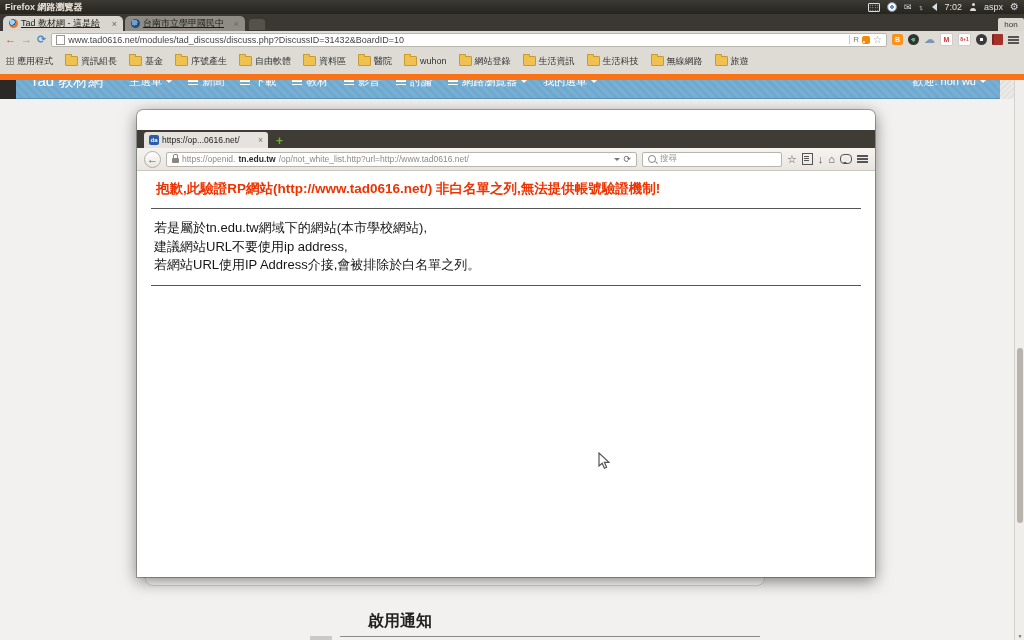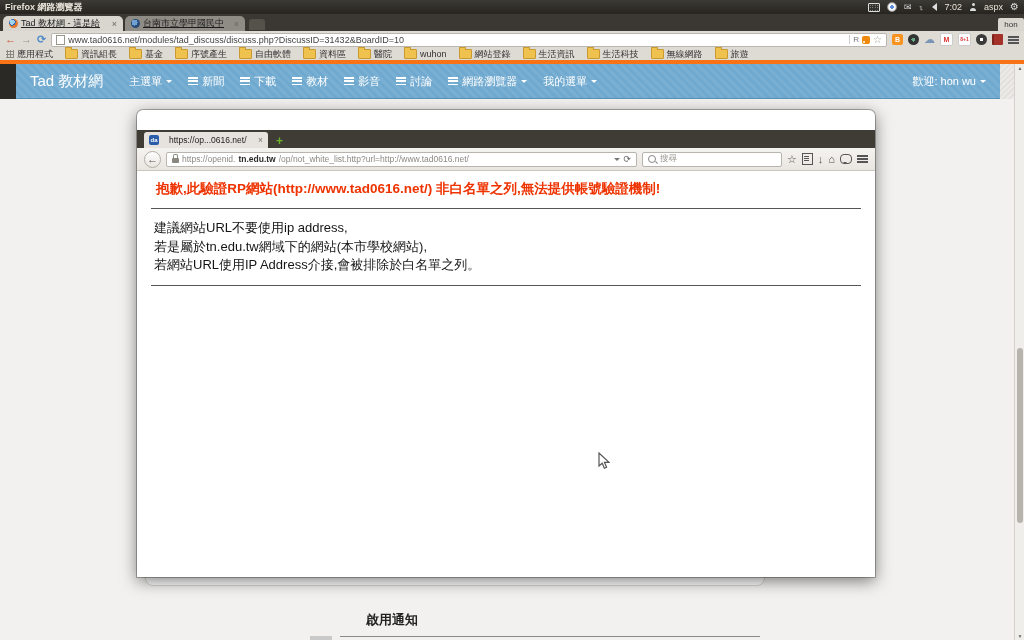--- a/index.html
+++ b/index.html
@@ -57,21 +57,21 @@
   .ext-b{background:#f7931e;color:#fff;}
   .ext-globe{background:radial-gradient(circle,#6a8 0 2px,#333 2px 6px);border-radius:50%;}
   .ext-cloud{color:#7a95b5;font-size:11px;}
   .ext-m{background:#fff;border:1px solid #ccc;color:#d33;}
   .ext-plus{background:#fff;border:1px solid #ccc;color:#d33;font-size:5px;}
   .ext-wheel{background:radial-gradient(circle,#fff 0 1.5px,#3a3a3a 1.5px 6px);border-radius:50%;}
   .ext-book{background:#a5322a;width:9px;height:11px;border-left:2px solid #7d241e;border-radius:1px;}
   .hamb{width:11px;height:2px;background:#555;box-shadow:0 3px 0 #555,0 6px 0 #555;margin-top:-6px;}
 
   
-  #bmbar{top:48px;left:0;width:1024px;height:16px;background:#dedbd5;border-bottom:4px solid #f97316;
+  #bmbar{top:48px;left:0;width:1024px;height:32px;background:#dedbd5;border-bottom:6px solid #f97316;
       display:flex;align-items:center;gap:12px;padding:0 6px;font-size:9px;color:#333;box-sizing:border-box;z-index:18;}
   .bm-item{display:flex;align-items:center;gap:3px;}
   .grid-ic{width:8px;height:8px;background-image:radial-gradient(#8a8781 1px,transparent 1.1px);background-size:3px 3px;}
   .folder-ic{width:11px;height:8px;background:#efc14f;border:1px solid #c99b2e;border-radius:1px;position:relative;}
   .folder-ic::before{content:"";position:absolute;top:-3px;left:-1px;width:5px;height:2px;background:#efc14f;
       border:1px solid #c99b2e;border-bottom:none;border-radius:1px 1px 0 0;}
 
   
   #siteheader{top:64px;left:16px;width:984px;height:35px;color:#fff;display:flex;align-items:center;
       gap:16px;padding:0 14px;box-sizing:border-box;z-index:10;
@@ -97,42 +97,42 @@
   .avatar-ph::after{content:"";position:absolute;bottom:-18px;left:11px;width:53px;height:44px;border-radius:50%;background:#fff;}
   .avatar-photo{background:linear-gradient(160deg,#1d1a14 0%,#33270e 26%,#8a6d2a 40%,#d9ae4e 55%,#e6c05e 72%,#c49a38 100%);position:relative;}
   .avatar-photo::before{content:"";position:absolute;top:42px;left:4px;width:66px;height:11px;background:rgba(22,16,5,.85);border-radius:5px;}
   .avatar-photo::after{content:"";position:absolute;top:0;left:14px;width:48px;height:26px;background:#171410;border-radius:0 0 45% 55%;}
   .post-date{font-size:8px;color:#333;}
   .post-author{font-size:11px;color:#4277a5;}
   .post-snippet{font-size:8px;color:#222;}
 
   
   #panel-sliver{top:562px;left:145px;width:618px;height:22px;background:#fff;border:1px solid #d8d5d0;border-radius:8px;z-index:2;}
-  #bottom-heading{top:611px;left:16px;width:752px;text-align:center;font-weight:bold;font-size:13px;color:#222;z-index:3;}
+  #bottom-heading{top:611px;left:24px;width:752px;text-align:center;font-weight:bold;font-size:16px;color:#222;z-index:3;}
   #table-edge{top:636px;left:340px;width:420px;border-top:1px solid #8a8a8a;z-index:3;}
   #table-cell{top:636px;left:310px;width:22px;height:4px;background:#c9c9c9;z-index:3;}
 
   
   #scrollbar{top:64px;left:1014px;width:10px;height:576px;background:#f0eeeb;border-left:1px solid #d5d2cd;box-sizing:border-box;z-index:12;}
   .sb-arrow{position:absolute;left:0;width:10px;text-align:center;font-size:5px;color:#6b6862;}
   #sb-up{top:1px;}
   #sb-down{bottom:1px;}
   #sb-thumb{position:absolute;top:284px;left:1.5px;width:6px;height:175px;background:#b7b4ae;border-radius:3px;}
 
   
   #popup{top:110px;left:137px;width:738px;height:467px;z-index:50;border-radius:6px 6px 0 0;
       box-shadow:0 4px 16px rgba(0,0,0,.5),0 0 0 1px rgba(0,0,0,.28);background:#fff;}
   #p-titlebar{position:absolute;top:0;left:0;width:100%;height:20px;border-radius:6px 6px 0 0;
       background:linear-gradient(#47443c,#383530);display:flex;align-items:center;padding:0 7px;gap:11px;box-sizing:border-box;margin-top:33px;}
   .wbtn{width:10px;height:10px;border-radius:50%;box-sizing:border-box;}
   .wbtn-close{background:radial-gradient(circle at 35% 35%,#f09a6a,#d9603a 60%,#b44a22);border:1px solid #8c3a1a;}
   .wbtn-dim{background:#4a463f;border:1px solid #6b675e;}
   #p-titlebar .ptitle{color:#e2ded4;font-size:10px;font-weight:bold;margin-left:10px;}
   #p-tabstrip{position:absolute;top:20px;left:0;width:100%;height:18px;background:#3f3c36;display:flex;align-items:flex-end;padding-left:7px;box-sizing:border-box;}
-  #p-tab{width:124px;height:16px;background:#e6e3de;border-radius:3px 3px 0 0;display:flex;align-items:center;gap:10px;
+  #p-tab{width:124px;height:16px;background:#e6e3de;border-radius:3px 3px 0 0;display:flex;align-items:center;gap:3px;
       padding:0 5px;font-size:8.5px;color:#222;box-sizing:border-box;}
   .p-fav{width:10px;height:10px;background:#2a5caa;border-radius:2px;color:#fff;font-size:6px;font-weight:bold;
       display:flex;align-items:center;justify-content:center;flex:none;}
   #p-newtab{color:#6cb32a;font-weight:bold;font-size:12px;margin-left:8px;line-height:14px;}
   #p-navbar{position:absolute;top:38px;left:0;width:100%;height:23px;background:linear-gradient(#f5f3f0,#e9e6e1);
       border-bottom:1px solid #c9c5bf;display:flex;align-items:center;padding:0 7px;gap:5px;box-sizing:border-box;}
   #p-back{width:17px;height:17px;border-radius:50%;border:1px solid #b2aea7;background:linear-gradient(#fff,#e8e5e0);
       color:#555;font-size:11px;font-weight:bold;display:flex;align-items:center;justify-content:center;flex:none;box-sizing:border-box;}
   #p-urlfield{flex:1;height:15px;background:#fff;border:1px solid #b9b5ae;border-radius:2px;display:flex;
       align-items:center;gap:3px;padding:0 5px;font-size:8.5px;overflow:hidden;box-sizing:border-box;}
@@ -378,22 +378,22 @@
     <span class="bmlist-ic"></span>
     <span class="p-tool" style="font-weight:bold;">↓</span>
     <span class="p-tool">⌂</span>
     <span class="bubble-ic"></span>
     <span class="hamb2"></span>
   </div>
   <div id="p-content">
     <div id="p-error">抱歉,此驗證RP網站(http://www.tad0616.net/) 非白名單之列,無法提供帳號驗證機制!</div>
     <div class="p-hr"></div>
     <div id="p-lines">
+      <div>若是屬於tn.edu.tw網域下的網站(本市學校網站),</div>
       <div>建議網站URL不要使用ip address,</div>
-      <div>若是屬於tn.edu.tw網域下的網站(本市學校網站),</div>
       <div>若網站URL使用IP Address介接,會被排除於白名單之列。</div>
     </div>
     <div class="p-hr"></div>
   </div>
 </div>
 
 <svg id="cursor" class="abs" width="12" height="18" viewBox="0 0 12 18">
   <polygon points="1,1 1,14 4.2,11.2 6.4,16.2 8.6,15.2 6.4,10.3 11,10.3" fill="#fff" stroke="#555" stroke-width="1.2"></polygon>
 </svg>
 

